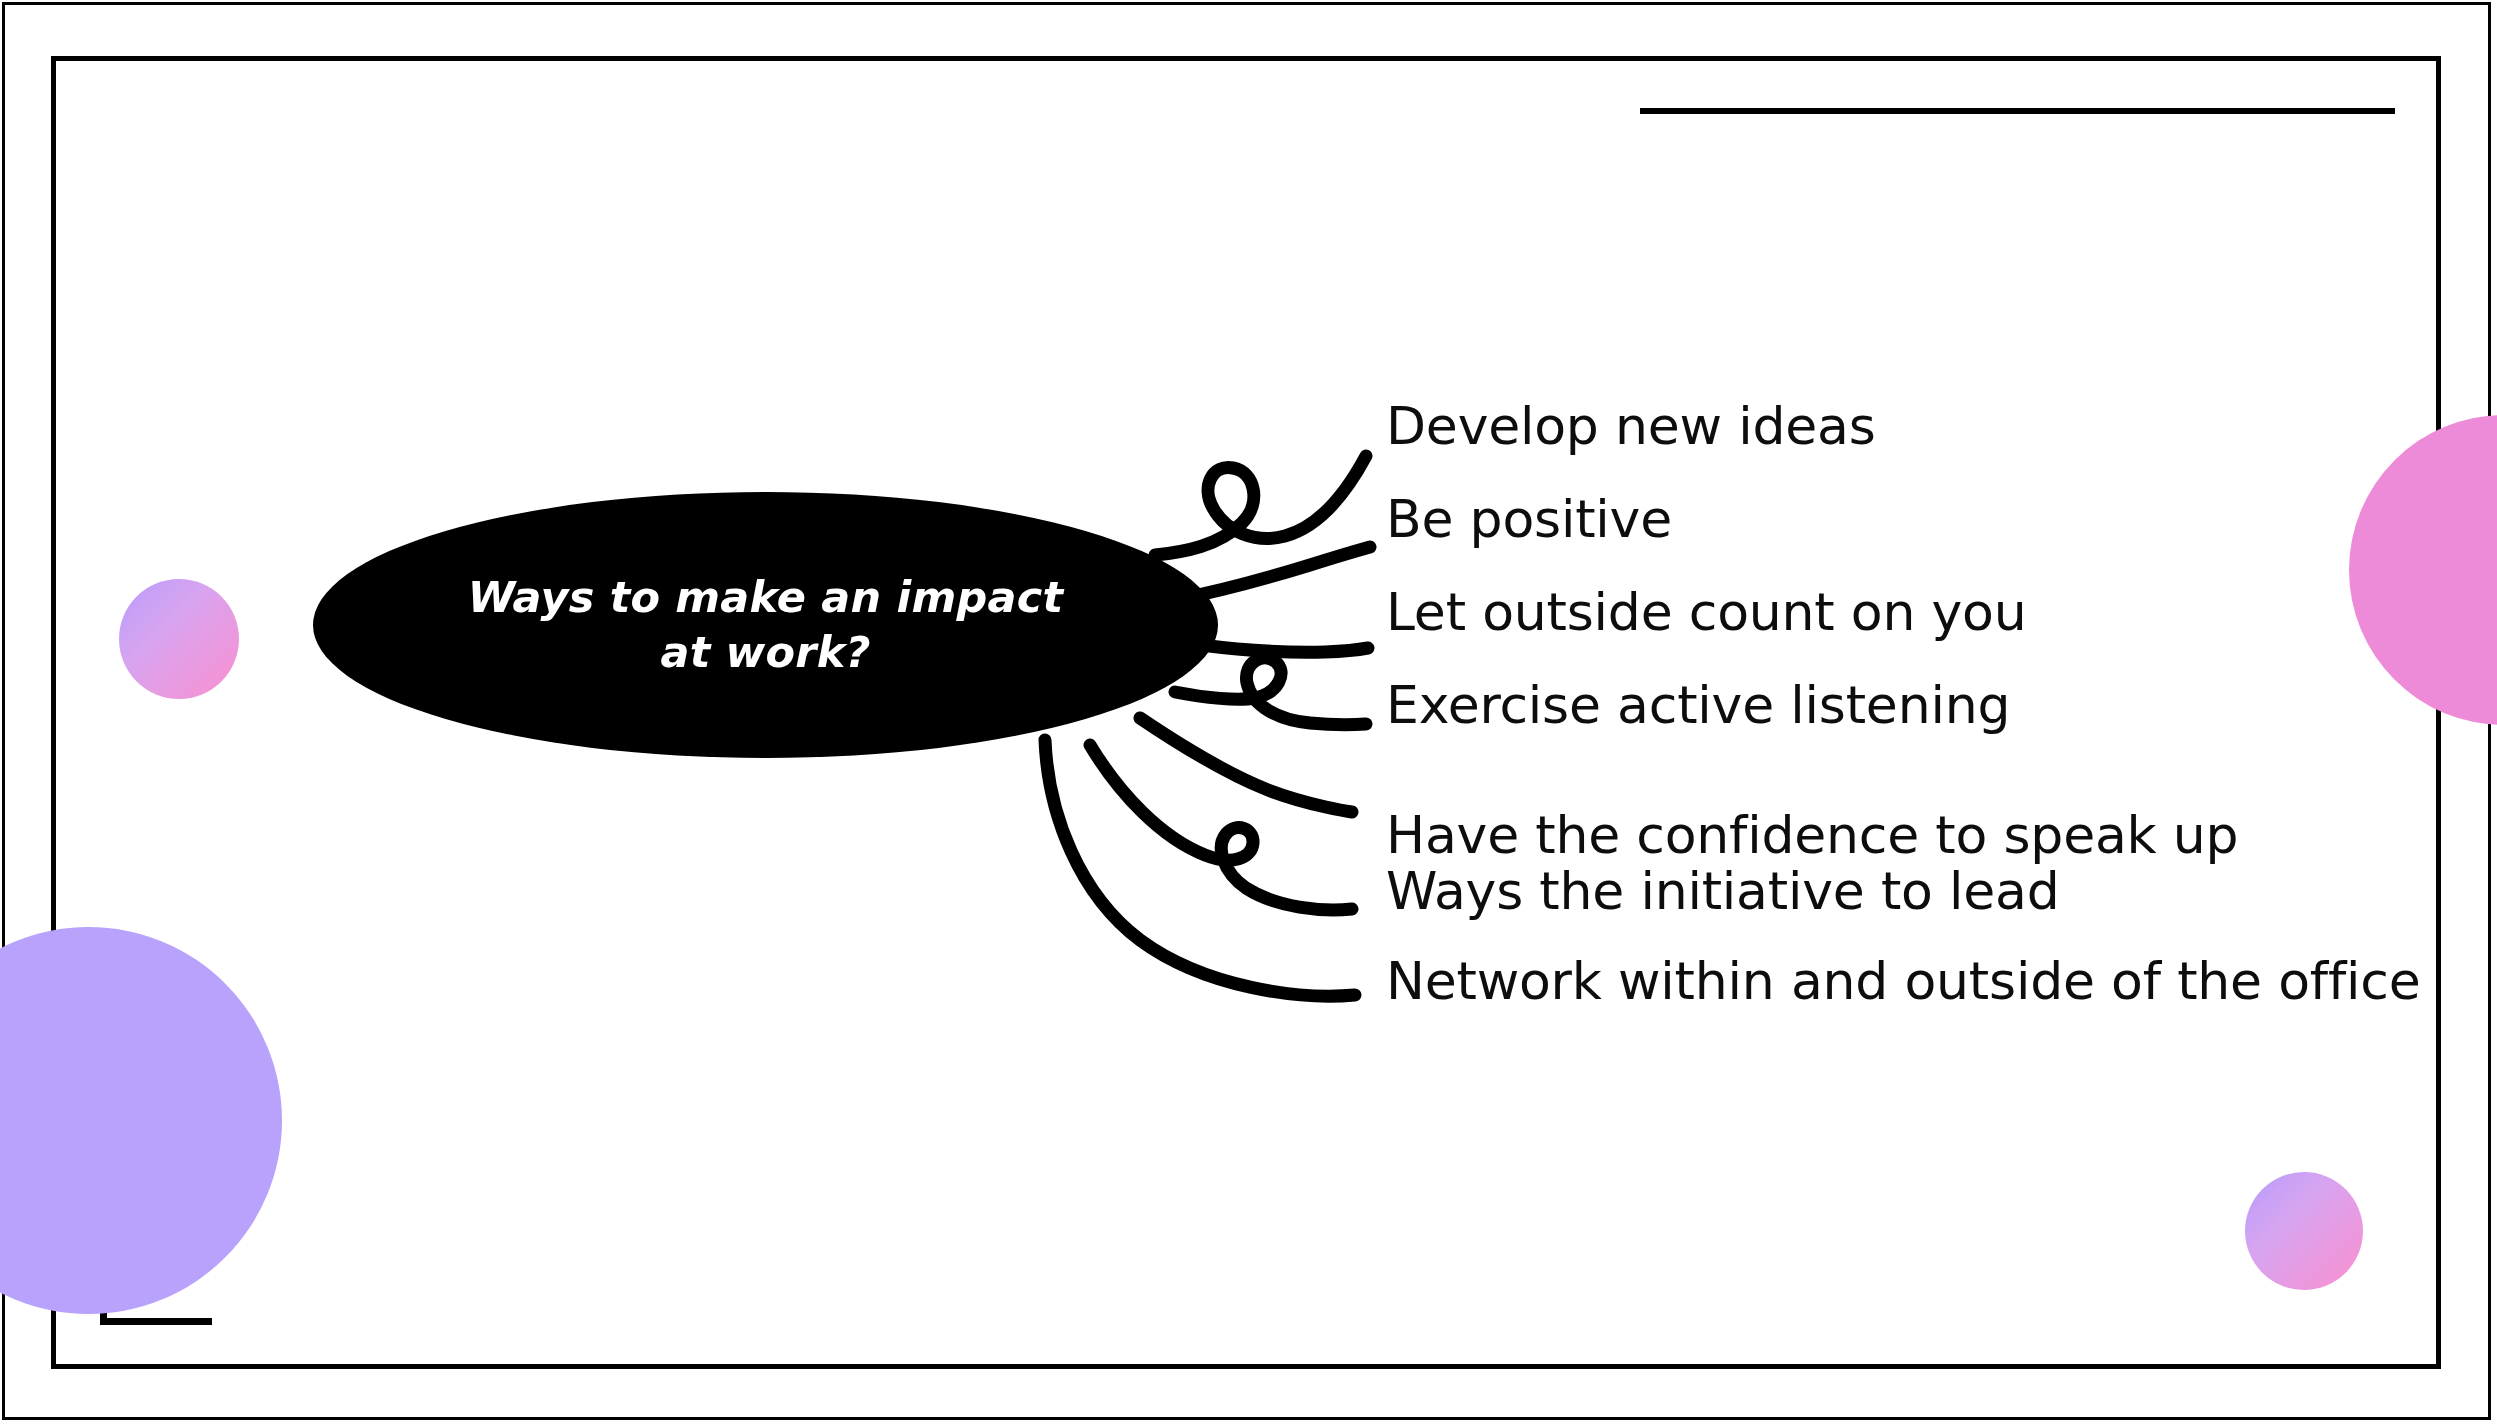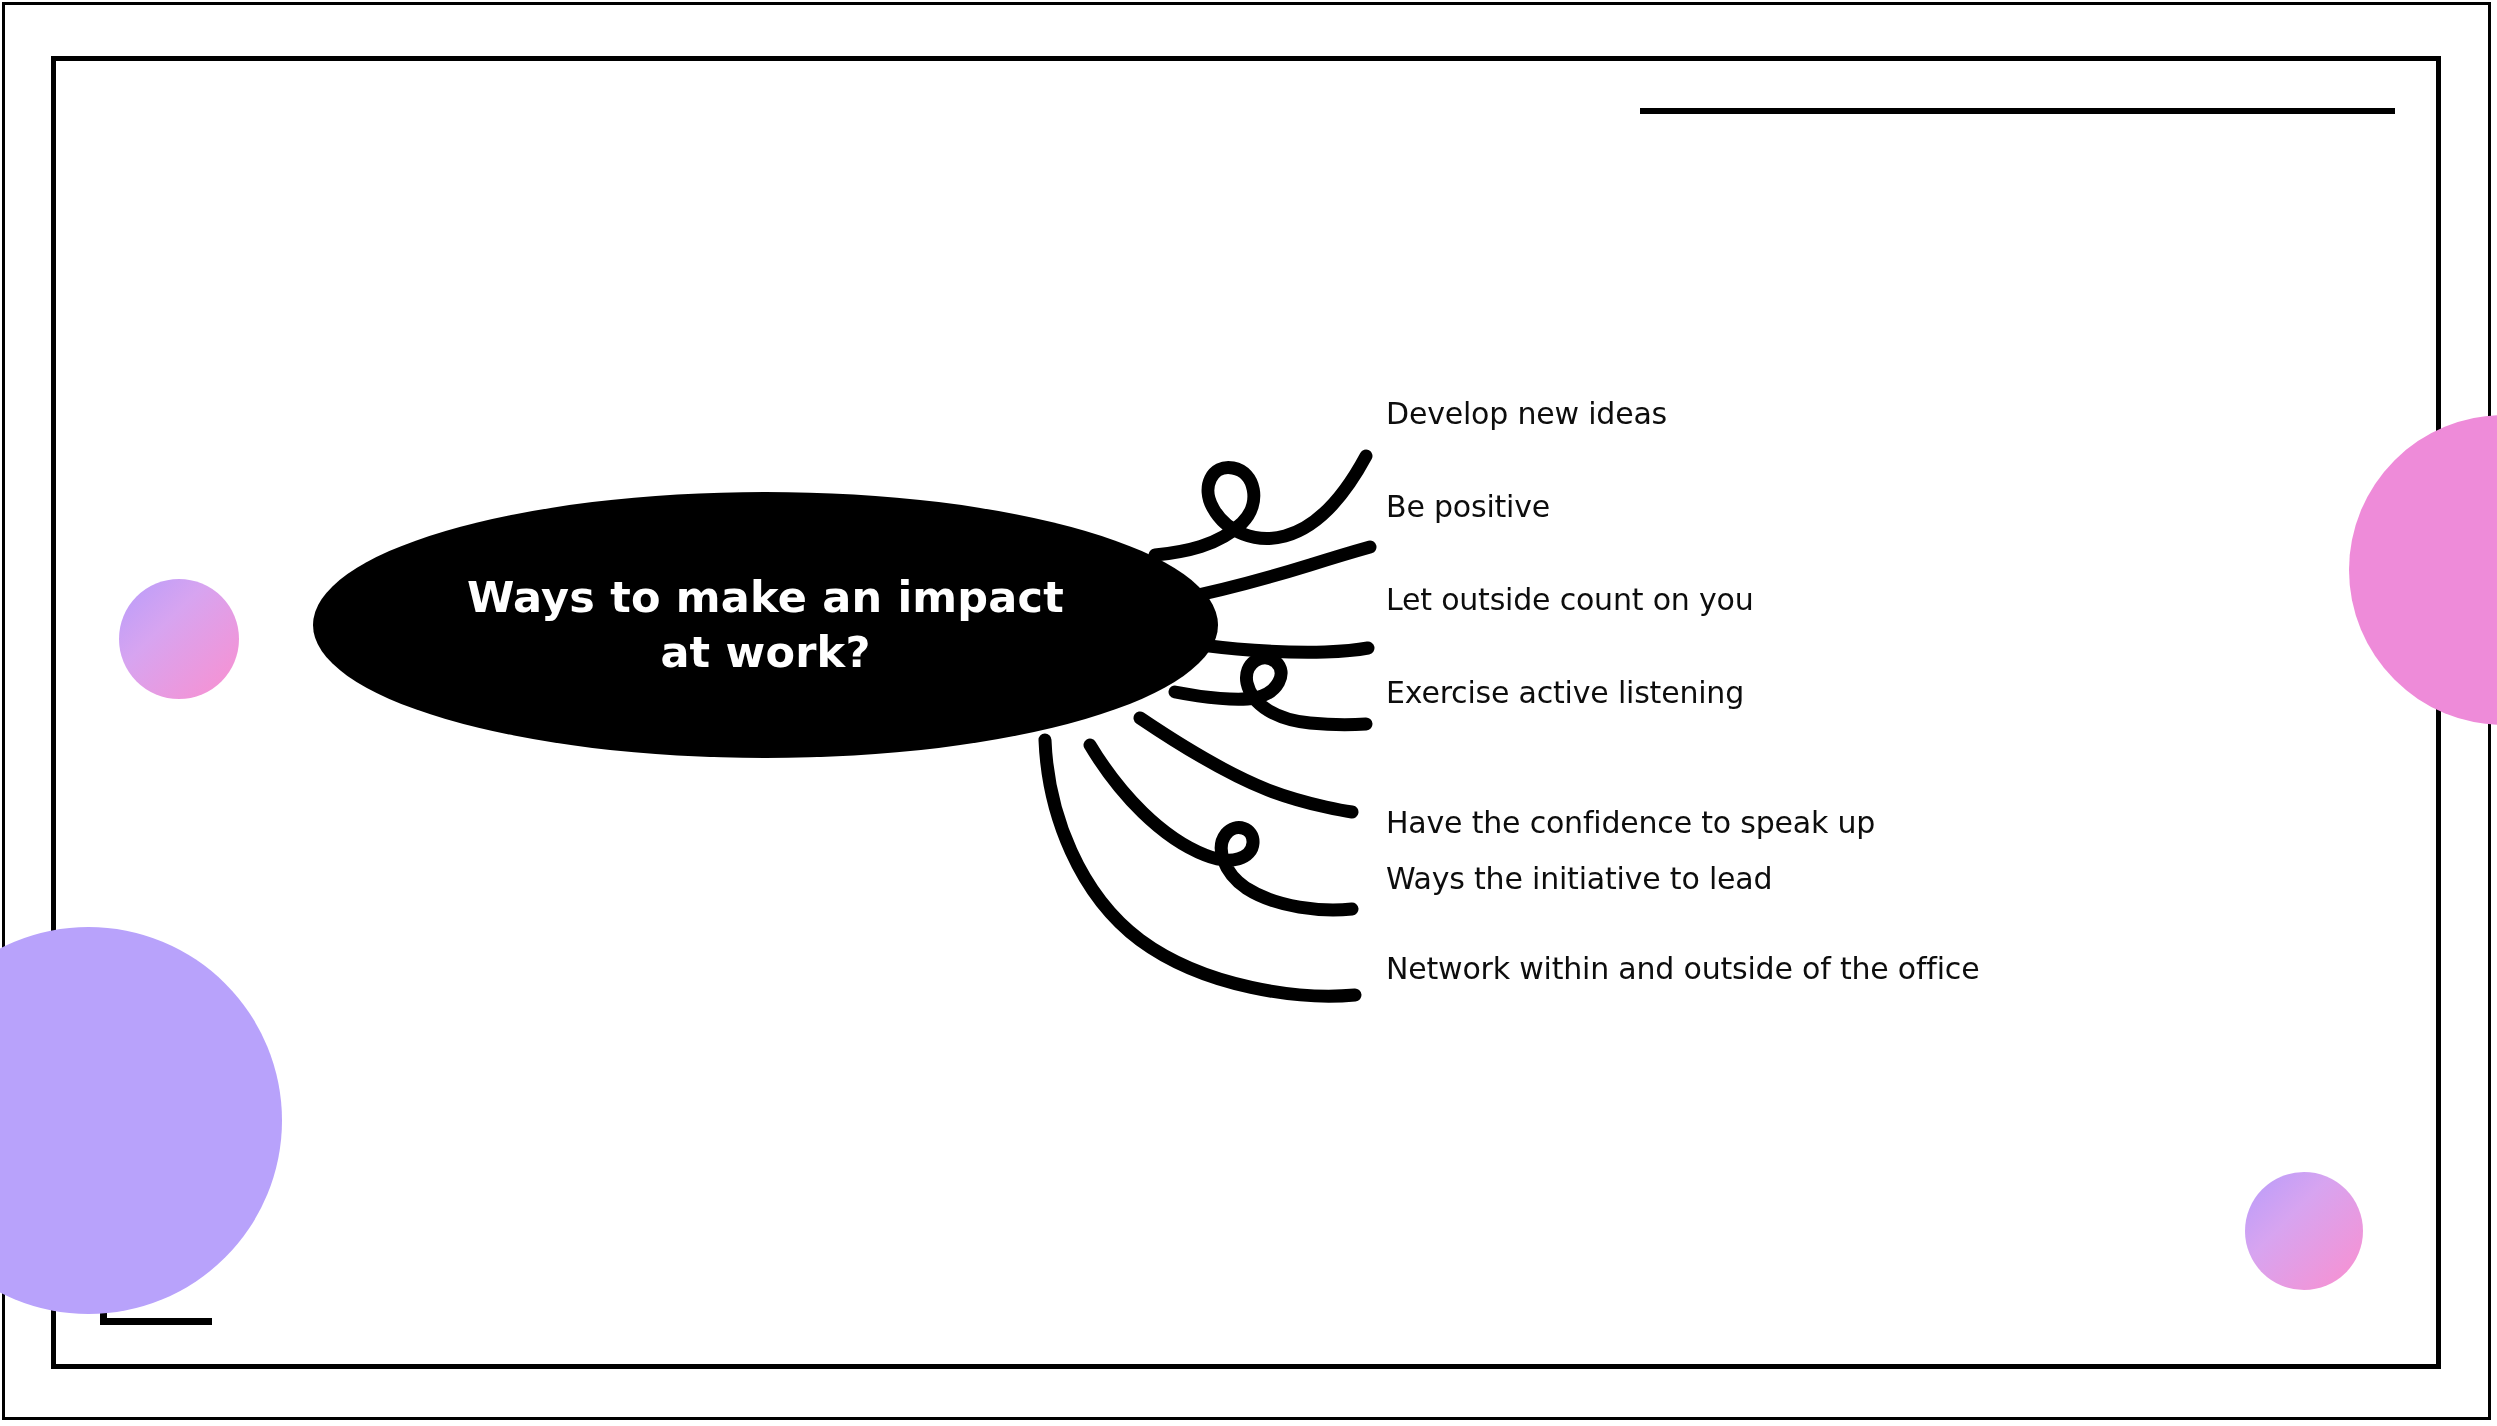--- a/index.html
+++ b/index.html
@@ -91,20 +91,21 @@
     position: absolute;
     left: 313px;
     top: 492px;
     width: 905px;
     height: 266px;
     background: #000000;
     border-radius: 50%;
     display: flex;
     align-items: center;
     justify-content: center;
+    font-style: italic;
   }
   #center-node-label {
     color: #ffffff;
     font-family: "DejaVu Sans", sans-serif;
     font-weight: bold;
     font-size: 43px;
     line-height: 1.28;
     text-align: center;
     letter-spacing: 0.2px;
     white-space: pre-line;
@@ -115,21 +116,21 @@
   #branch-labels {
     position: absolute;
     left: 1386px;
     top: 396px;
     width: 1050px;
   }
   .branch-label {
     position: absolute;
     left: 0;
     font-family: "DejaVu Sans", sans-serif;
-    font-size: 30px;
+    font-size: 52px;
     color: #0d0d0d;
     white-space: nowrap;
     letter-spacing: -0.2px;
   }
   .bl0 { top: 0px; }
   .bl1 { top: 93px; text-align: right; }
   .bl2 { top: 186px; }
   .bl3 { top: 279px; text-align: right; }
   .bl4 { top: 372px; margin-top: 37px; }
   .bl5 { top: 465px; }

